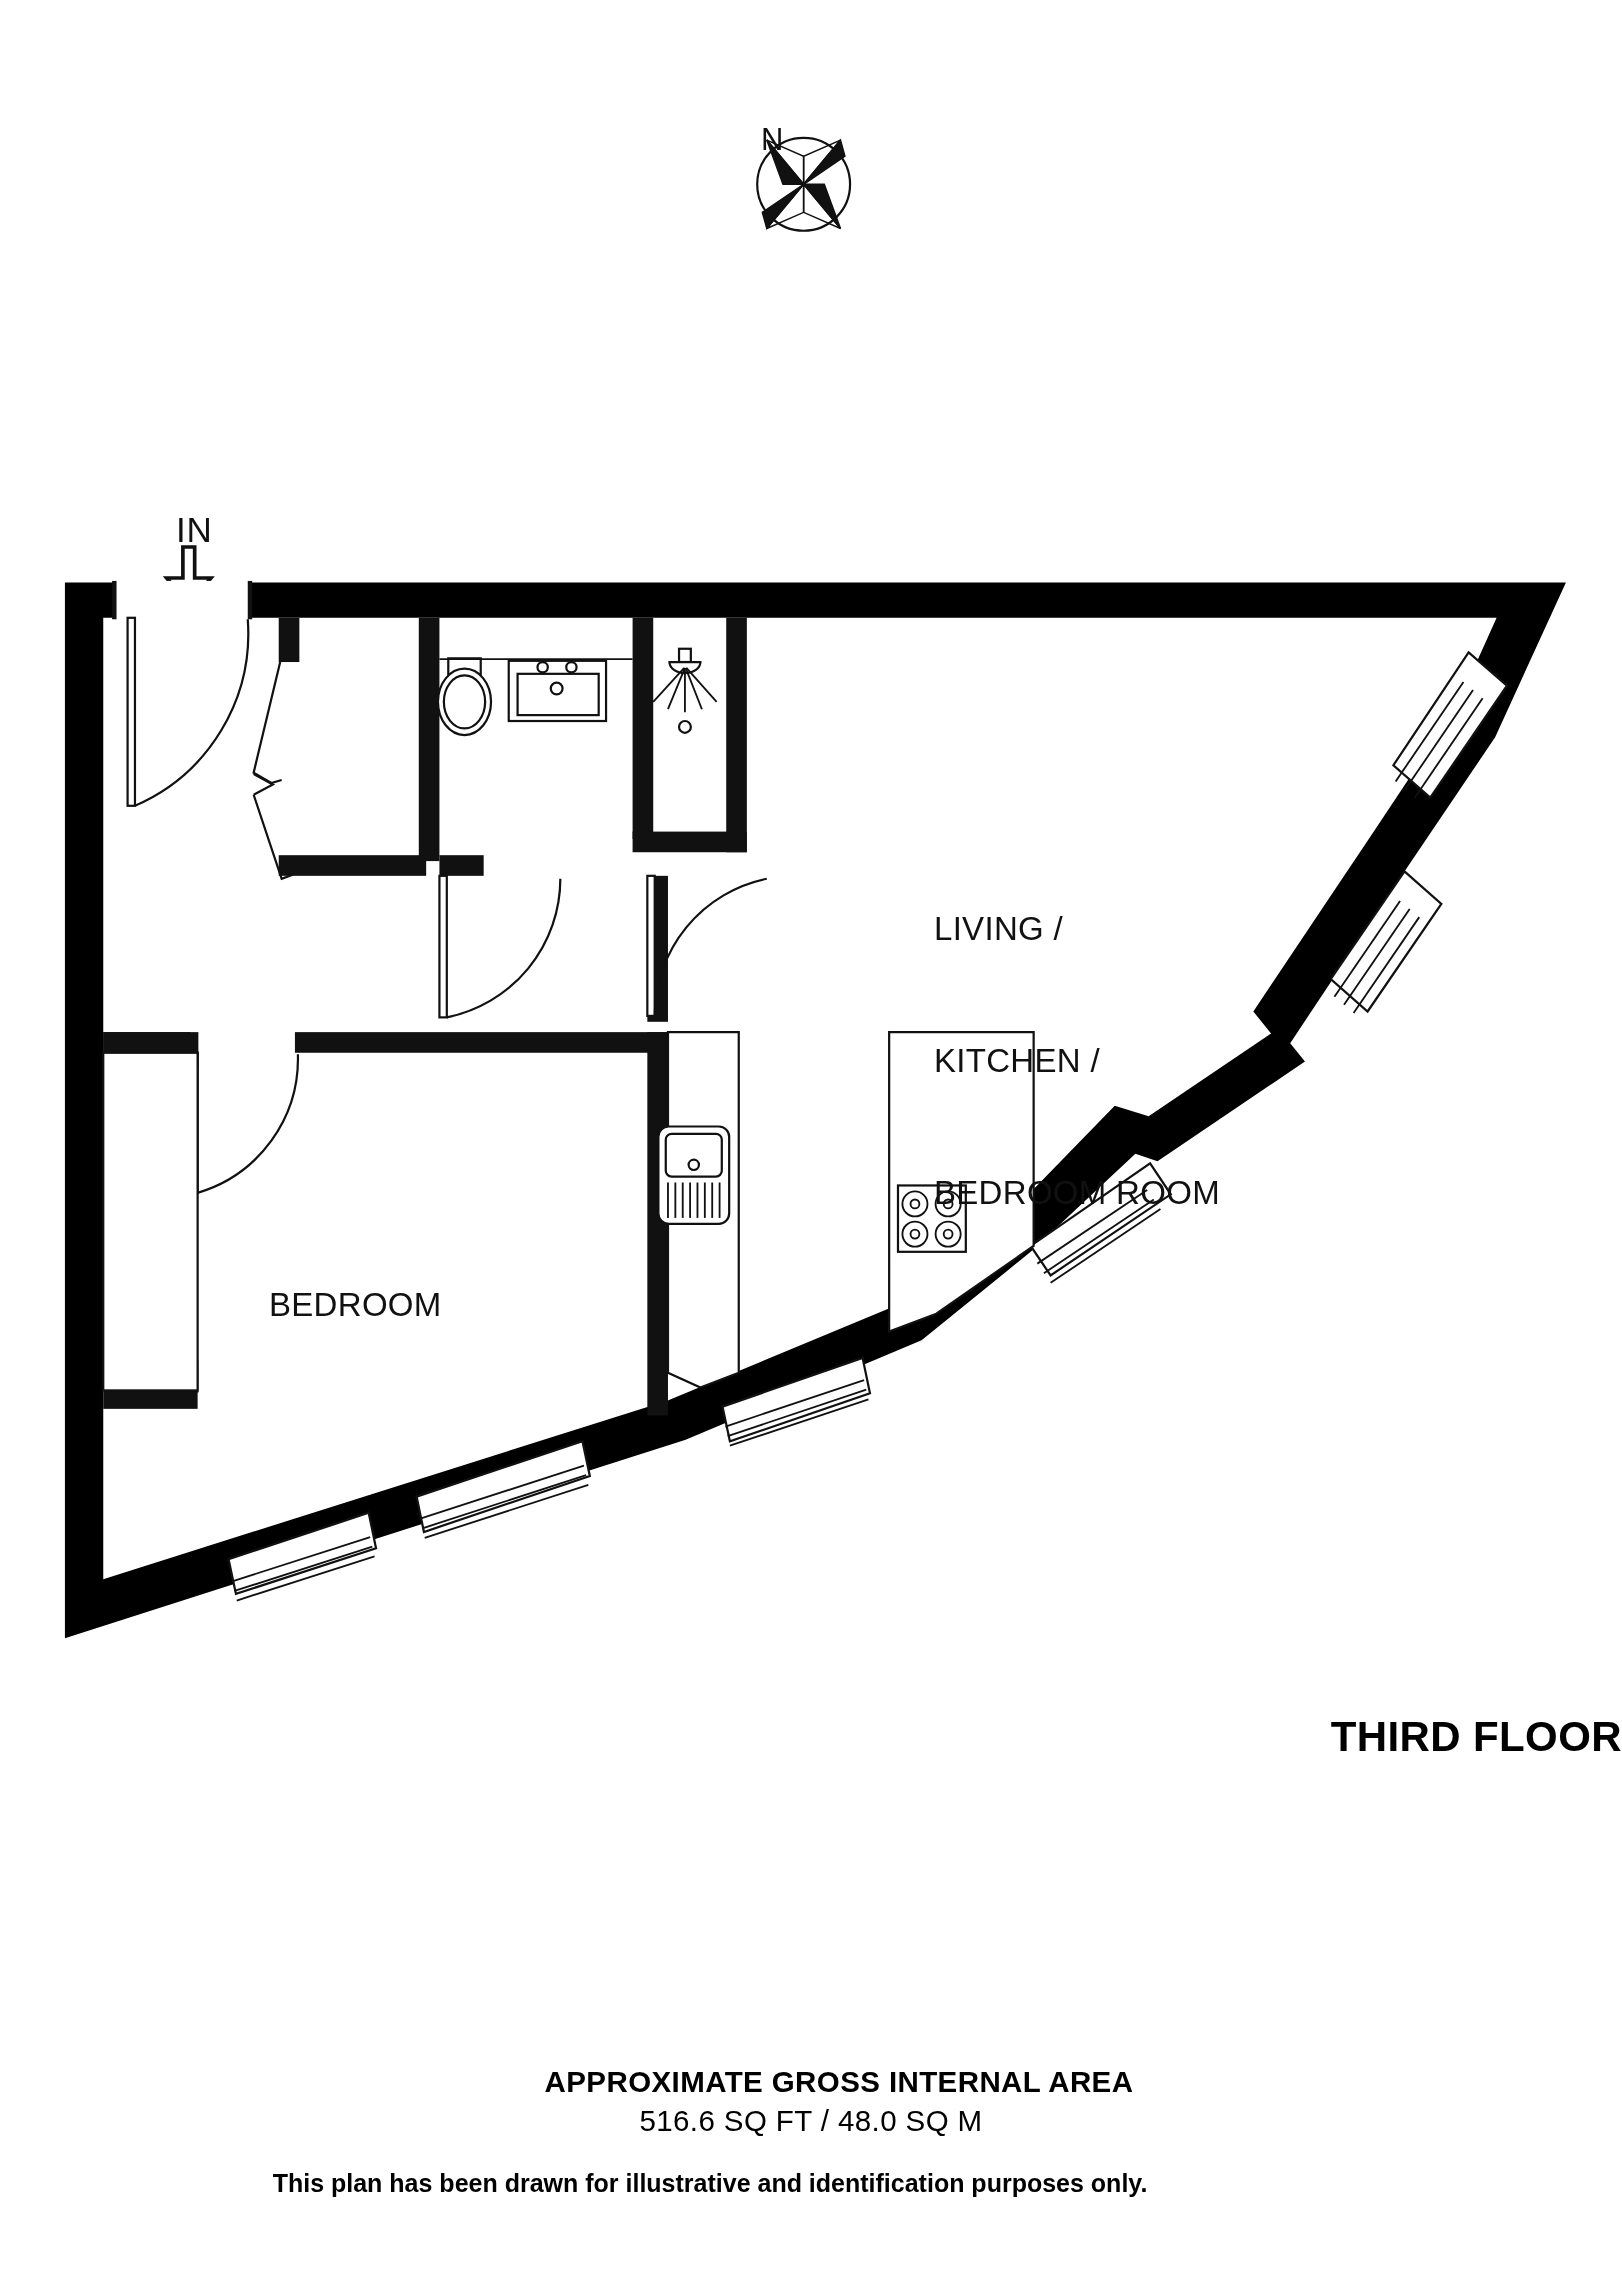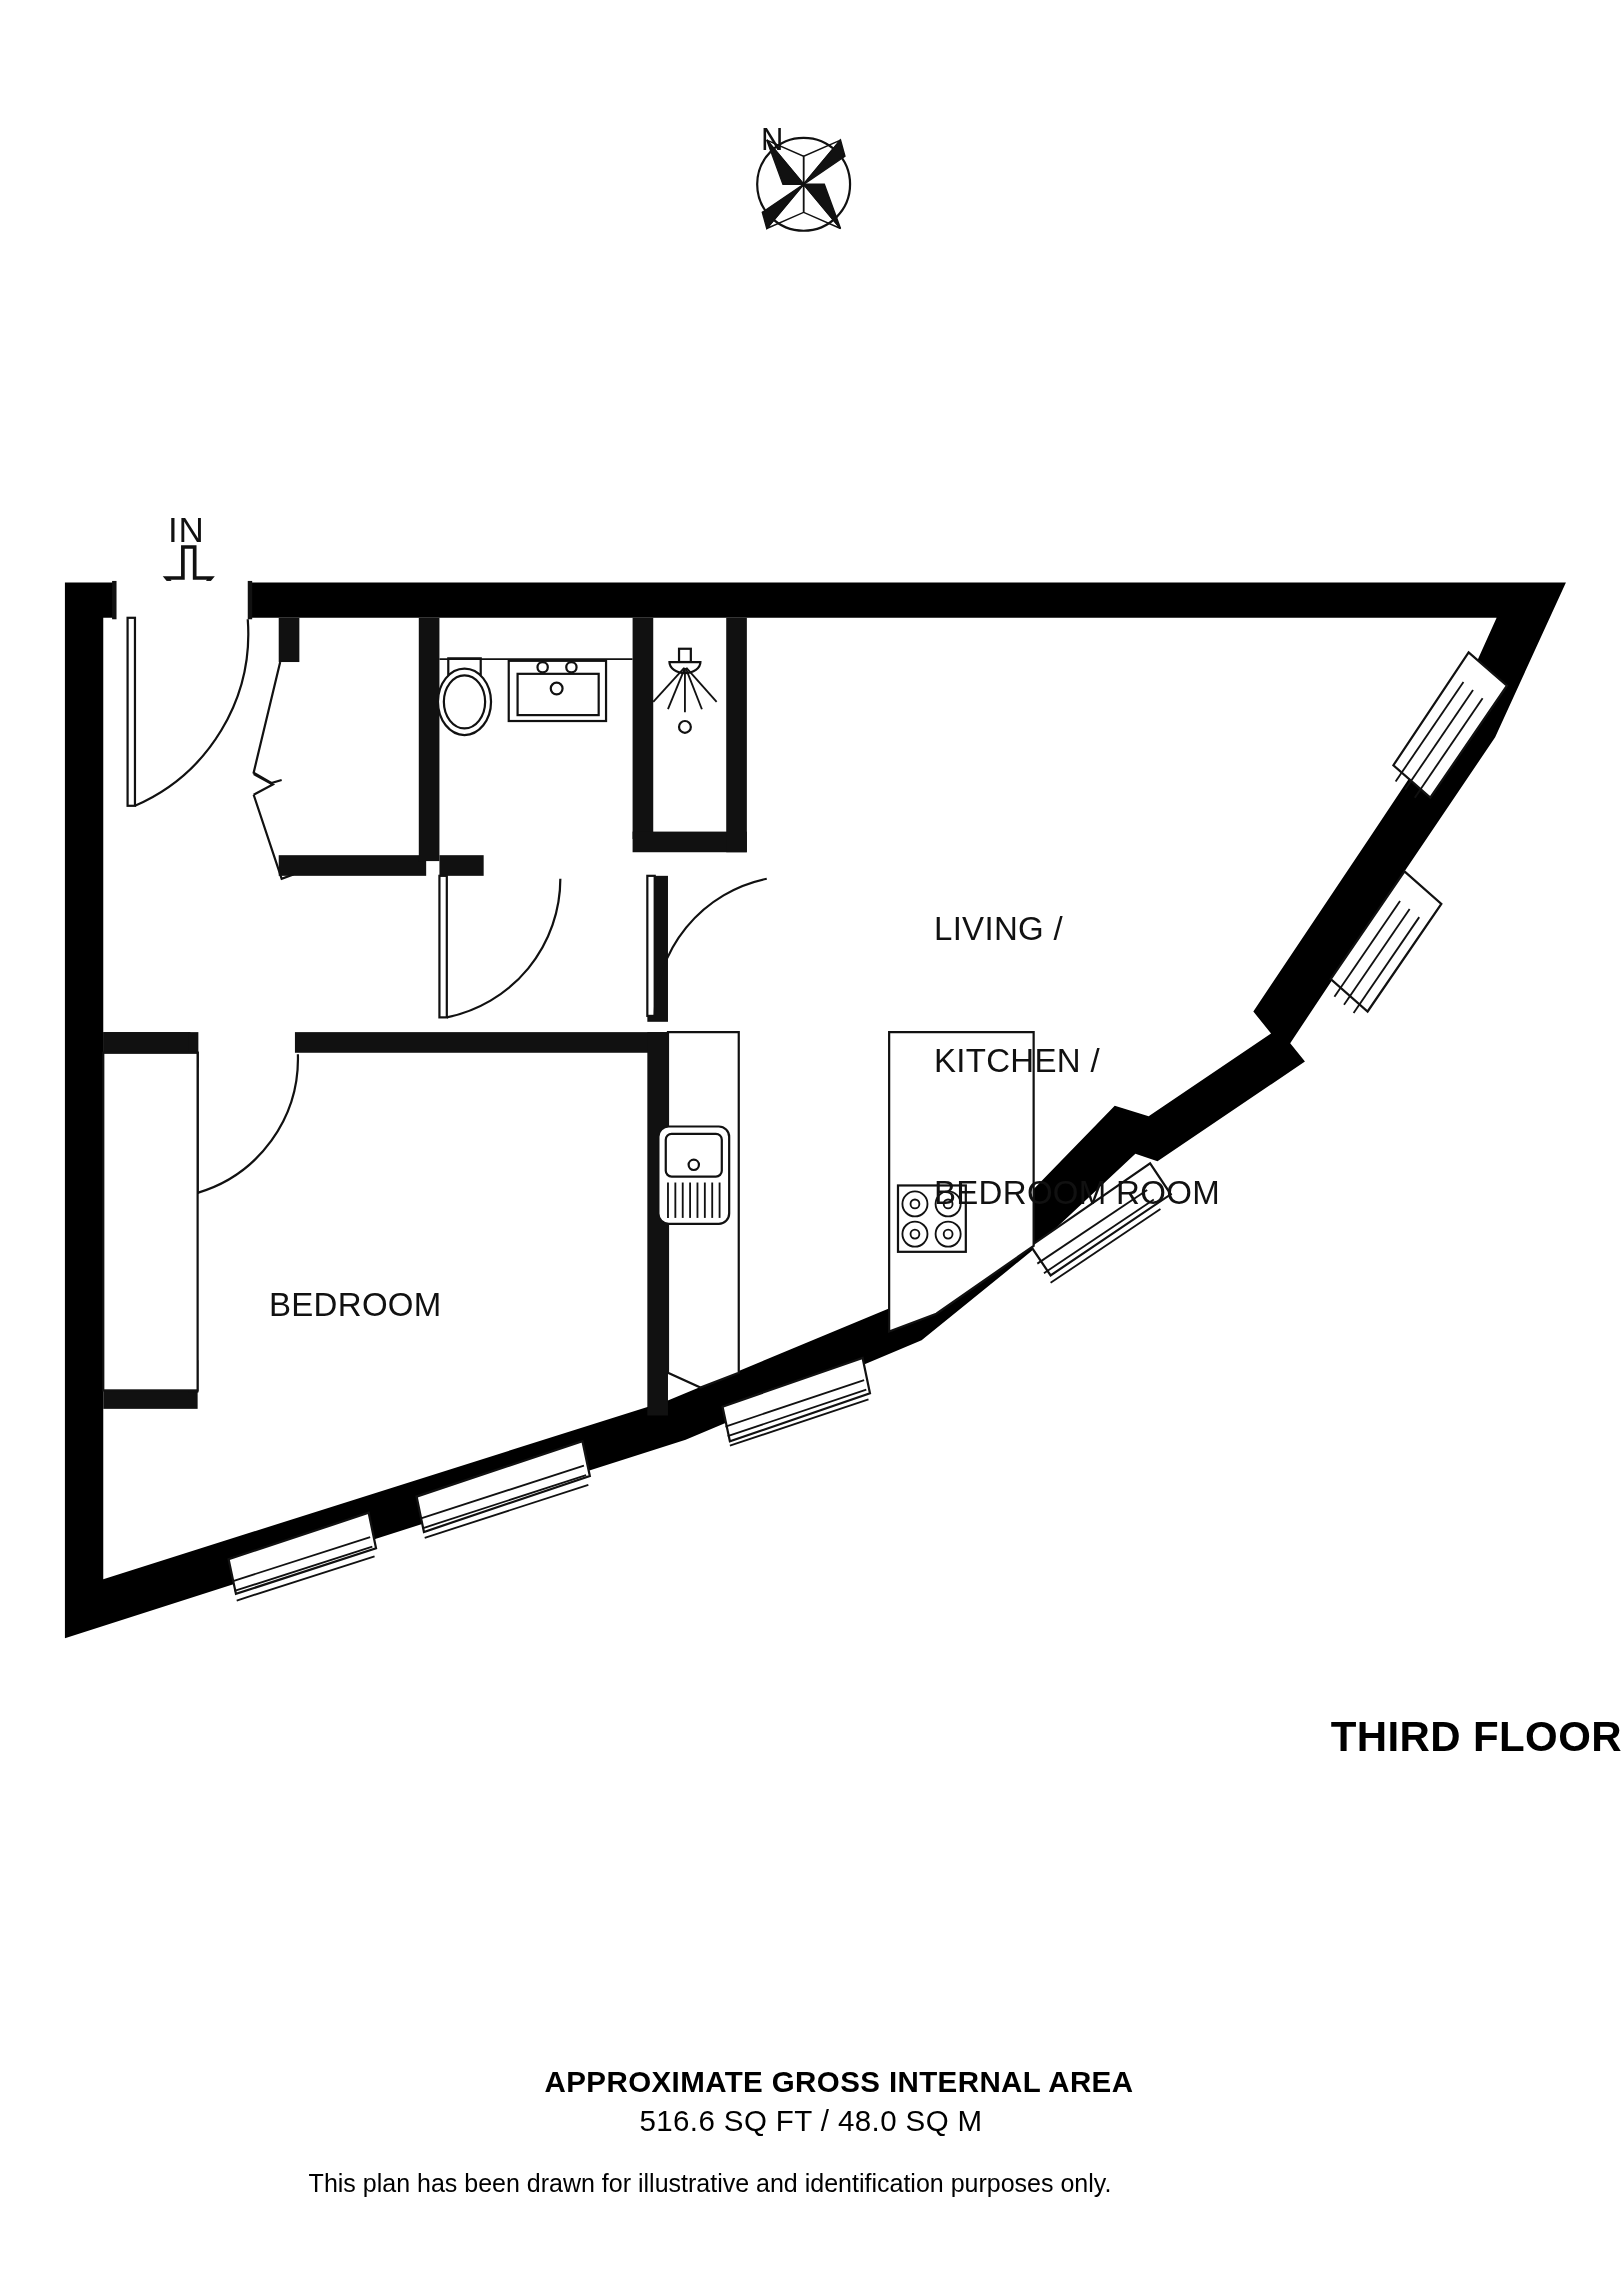--- a/index.html
+++ b/index.html
@@ -39,21 +39,21 @@
   }
 
   #compass-label {
     left: 761px;
     top: 122px;
     font-size: 31px;
     letter-spacing: 0.4px;
   }
 
   #entry-label {
-    left: 168px;
+    left: 176px;
     top: 510px;
     font-size: 35px;
     font-weight: 400;
     letter-spacing: 0.7px;
   }
 
   #label-living {
     left: 934px;
     top: 819px;
     font-size: 33px;
@@ -105,21 +105,21 @@
     letter-spacing: 0.4px;
   }
 
   #disclaimer {
     position: absolute;
     left: 0;
     top: 2169px;
     width: 1420px;
     text-align: center;
     font-size: 25px;
-    font-weight: 400;
+    font-weight: 700;
   }
 </style>
 </head>
 <body>
 
 <div id="plan-root">
 
   <svg class="svg-layer" viewBox="0 0 2200 3113" xmlns="http://www.w3.org/2000/svg">
 
     <g>

